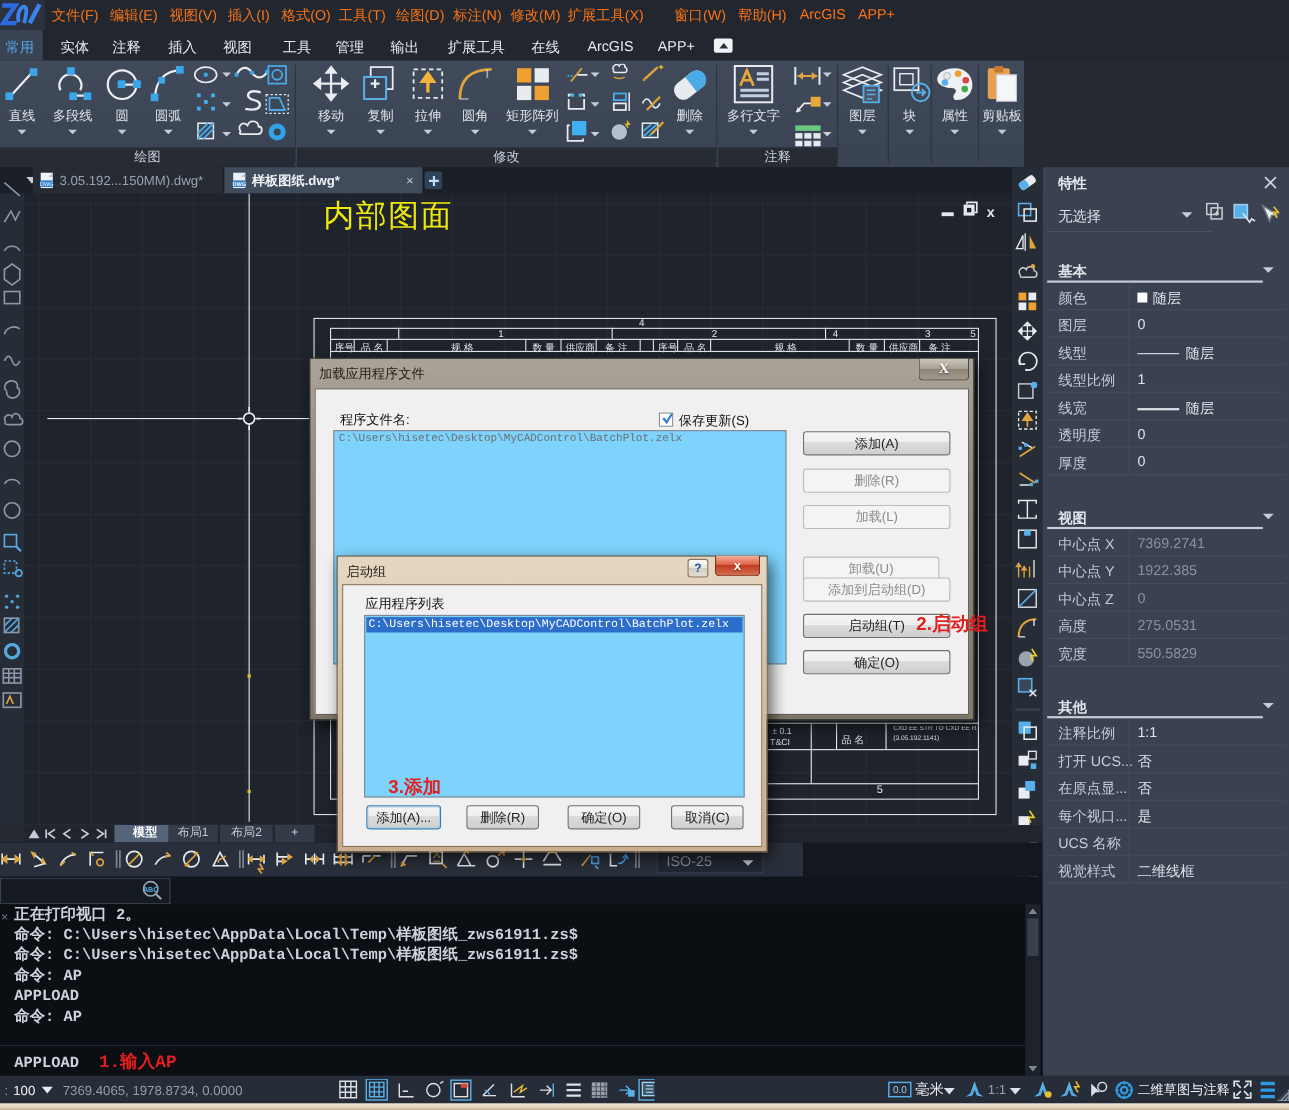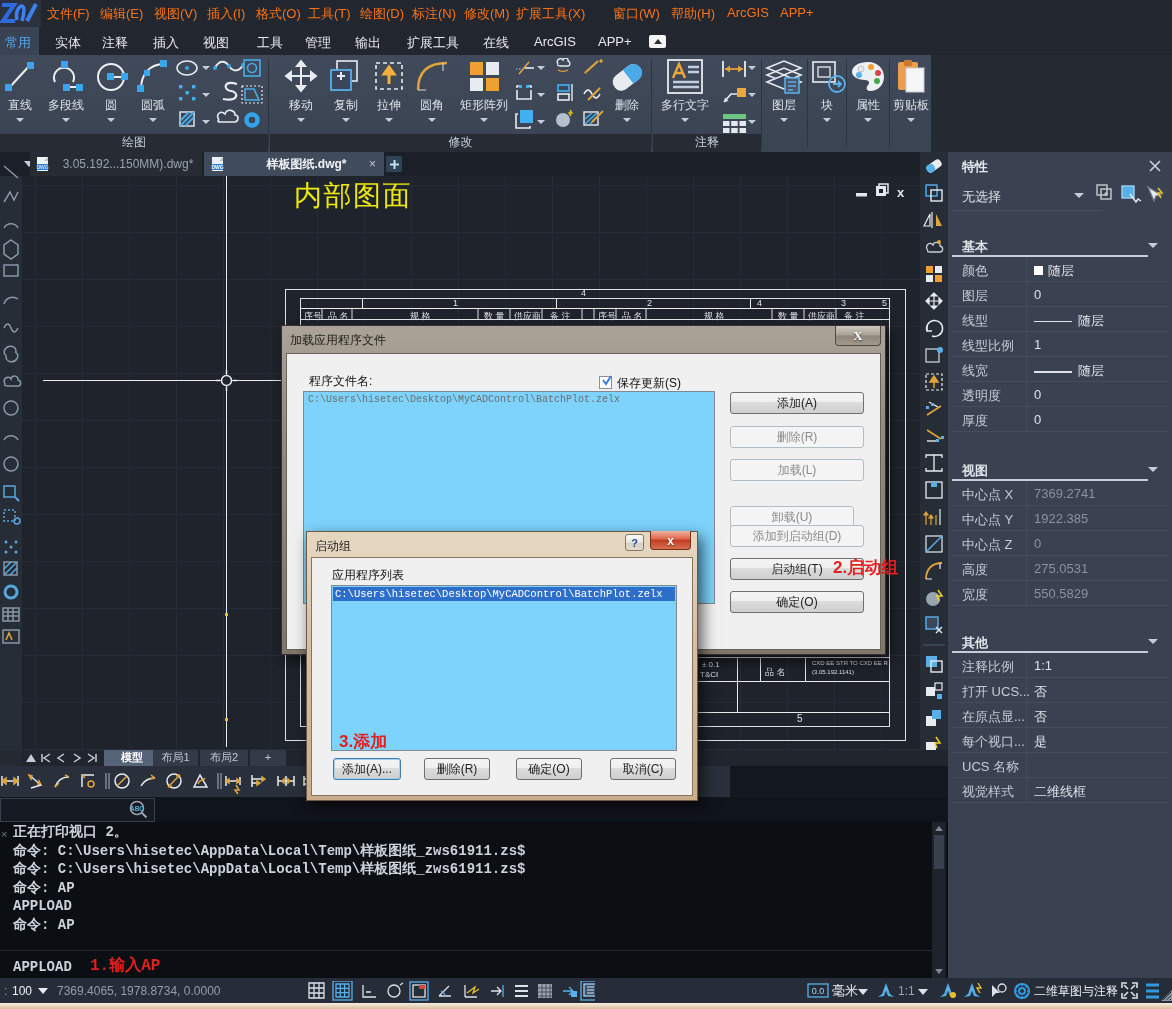--- a/index.html
+++ b/index.html
@@ -19,21 +19,21 @@
 #ribbon{left:0;top:55px;width:1172px;height:97px;background:#242932;}
 .rgroup{position:absolute;top:0;height:97px;background:linear-gradient(#404a5a,#3a4352);}
 .rlabelstrip{position:absolute;left:0;bottom:0;width:100%;height:18px;background:#262b34;color:#c8cfd9;font-size:12px;text-align:center;line-height:17px;}
 .bigbtn{position:absolute;top:3px;text-align:center;color:#dde2e8;font-size:12px;}
 .bigbtn .bicon{display:block;margin:0 auto;}
 .bigbtn .blbl{display:block;margin-top:1px;}
 .bigbtn .barr{display:block;margin:0 auto;width:0;height:0;border-left:4px solid transparent;border-right:4px solid transparent;border-top:4px solid #c6cdd8;margin-top:4px;}
 .gsep{position:absolute;top:4px;bottom:4px;width:1px;background:#2c3440;}
 
 #doctabs{left:0;top:152px;width:948px;height:24px;background:#1b1f27;}
-.dtab{position:absolute;top:0;height:24px;font-size:12px;line-height:24px;white-space:nowrap;text-align:center;}
+.dtab{position:absolute;top:0;height:24px;font-size:12px;line-height:24px;white-space:nowrap;}
 
 #leftbar{left:0;top:176px;width:22px;height:574px;background:#272d37;}
 
 #canvas{left:22px;top:176px;width:898px;height:574px;background:#1e232c;overflow:hidden;
 background-image:linear-gradient(#262c37 1px,transparent 1px),linear-gradient(90deg,#262c37 1px,transparent 1px);
 background-size:47px 47px;background-position:13px 9px;}
 .wline{position:absolute;background:#e9ebee;}
 .dimtxt{position:absolute;color:#dfe3e8;font-size:9px;white-space:nowrap;}
 
 #rightbar{left:920px;top:152px;width:28px;height:658px;background:#272d37;}
@@ -60,21 +60,21 @@
 .prow .pvd{color:#8a92a0;}
 .psec{position:absolute;left:14px;font-weight:bold;color:#dfe4ea;}
 .psecline{position:absolute;left:4px;width:196px;height:2px;background:#c7cdd7;}
 .psecarr{position:absolute;width:0;height:0;border-left:5px solid transparent;border-right:5px solid transparent;border-top:5px solid #c6cdd8;}
 
 .dlgshadow{box-shadow:4px 6px 14px rgba(0,0,0,0.65);}
 #dlg1{left:281px;top:325px;width:605px;height:330px;border:1px solid #35322d;border-radius:0;
 background:linear-gradient(#aaa296 2%,#938b7e 30%,#847d70 70%,#7e7669);}
 #dlg1 .client{position:absolute;left:4px;top:27px;right:4px;bottom:4px;background:#f0f0f0;border:1px solid #67625a;}
 #dlg2{left:306px;top:505px;width:392px;height:270px;border:1px solid #6e5a44;
-background:linear-gradient(#e5d6c0 5%,#d6bfa3 40%,#c9ad8c);margin-top:26px;}
+background:linear-gradient(#e5d6c0 5%,#d6bfa3 40%,#c9ad8c);}
 #dlg2 .client{position:absolute;left:4px;top:25px;right:4px;bottom:4px;background:#f0f0f0;border:1px solid #8a7459;}
 .dtitle{position:absolute;left:8px;top:6px;font-size:12px;color:#1c1c16;}
 .wbtn{position:absolute;height:22px;font-size:12px;color:#222;text-align:center;
 background:linear-gradient(#f4f4f4,#efefef 45%,#dcdcdc 46%,#cfcfcf);border:1px solid #707070;border-radius:3px;}
 .wbtn.dis{background:#f4f4f4;border-color:#b6bcc0;color:#8b8b8b;}
 .listbox{position:absolute;background:#7dd3fc;border:1px solid #828790;font-family:"Liberation Mono",monospace;font-size:12px;color:#6e6e6e;}
 .red{position:absolute;color:#e41f1f;font-weight:bold;font-size:17px;white-space:nowrap;}
 </style></head>
 <body>
 <div id="stage">
@@ -889,21 +889,21 @@
 <div class="abs dlgshadow" id="dlg2">
  <div class="dtitle">启动组</div>
  <div class="abs" style="left:318px;top:2px;width:19px;height:17px;background:linear-gradient(#fdfdfc,#e8e3da 50%,#d4cec2 51%,#e2dcd2);border:1px solid #8a7459;border-radius:3px;text-align:center;font-size:11px;font-weight:bold;color:#1c4ea0;line-height:16px">?</div>
  <div class="abs" style="left:343px;top:-1px;width:41px;height:19px;background:linear-gradient(#f0b4a0,#e0654a 45%,#c03c22 50%,#d4704e);border:1px solid #7a2e1c;border-top:none;border-radius:0 0 4px 4px;text-align:center">
   <span style="color:#fff;font-weight:bold;font-size:12px;text-shadow:0 1px 2px #7a2e1c;line-height:17px">x</span></div>
  <div class="client">
   <div class="abs" style="left:20px;top:9px;color:#111;font-size:12px">应用程序列表</div>
   <div class="listbox" style="left:19px;top:27px;width:346px;height:166px;font-size:10.5px">
    <div style="background:#2e6ecb;color:#fff;padding:1px 2px;margin:1px;white-space:nowrap;overflow:hidden">C:\Users\hisetec\Desktop\MyCADControl\BatchPlot.zelx</div>
   </div>
-  <div class="red" style="left:27px;top:172px">3.添加</div>
+  <div class="red" style="left:41px;top:172px">3.添加</div>
   <div class="wbtn" style="left:21px;top:200px;width:68px;line-height:20px;border-color:#3c7fb1;box-shadow:0 0 0 1px #a8d0ea inset">添加(A)...</div>
   <div class="wbtn" style="left:112px;top:200px;width:66px;line-height:20px">删除(R)</div>
   <div class="wbtn" style="left:204px;top:200px;width:66px;line-height:20px">确定(O)</div>
   <div class="wbtn" style="left:298px;top:200px;width:66px;line-height:20px">取消(C)</div>
  </div>
 </div>
 <div class="abs" id="statusbar">
  <span class="abs" style="left:4px;top:6px;color:#9aa3af">:</span>
  <span class="abs" style="left:12px;top:6px;color:#eef1f4">100</span>
  <span class="abs" style="left:38px;top:10px;width:0;height:0;border-left:5px solid transparent;border-right:5px solid transparent;border-top:6px solid #e8ecf0"></span>

